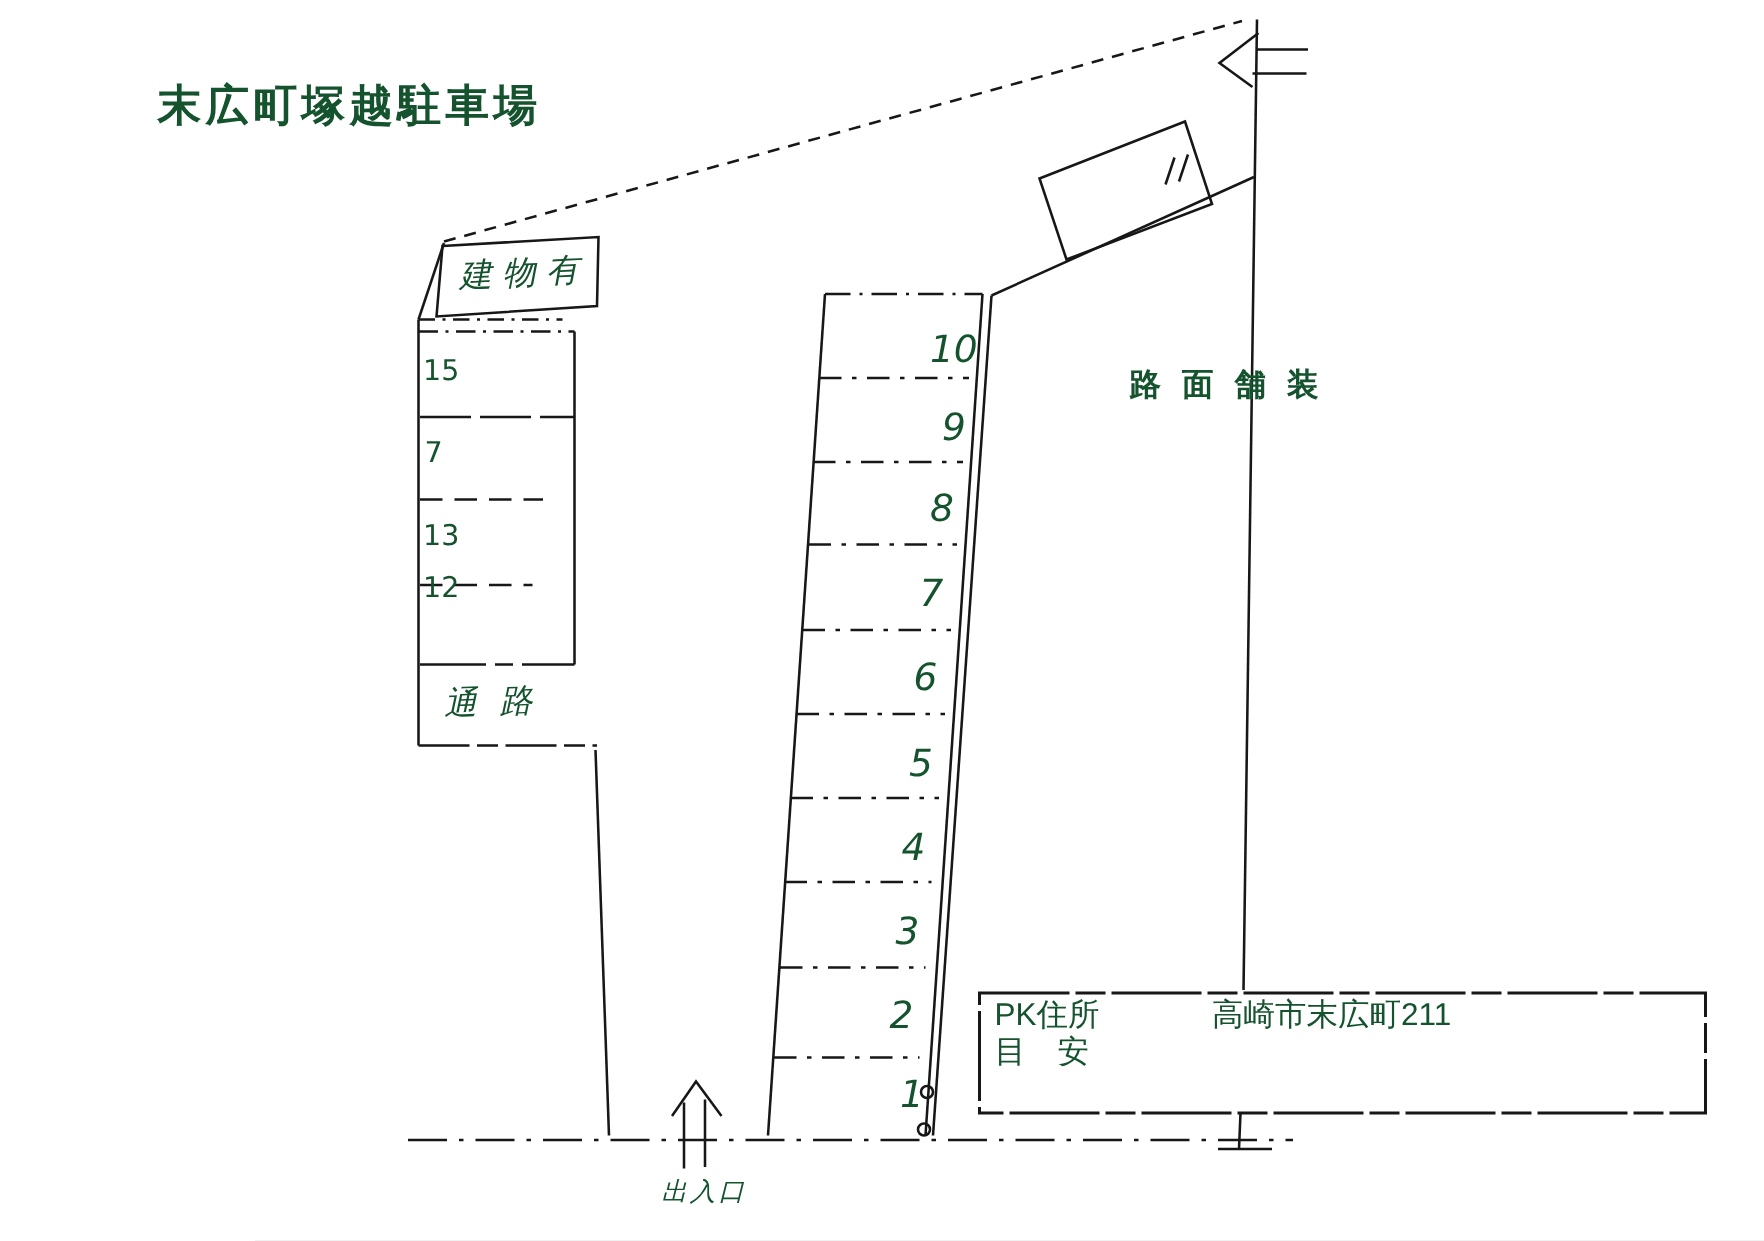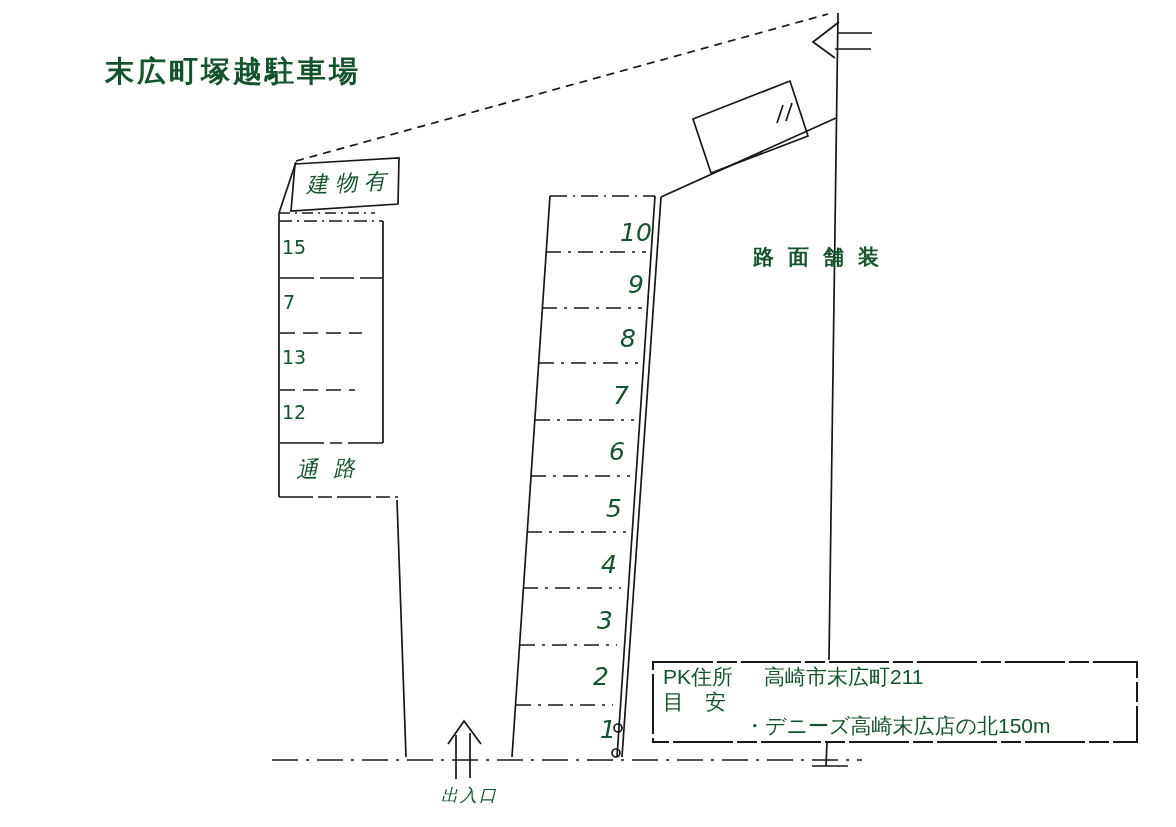--- a/index.html
+++ b/index.html
@@ -79,37 +79,36 @@
     <rect x="653" y="662" width="484" height="80" stroke-width="2" stroke-dasharray="60 4 20 4" fill="#ffffff"></rect>
   </svg>
 
   <div class="txt title" style="left:105px;top:56px;">末広町塚越駐車場</div>
 
   <div class="txt hand bld" style="left:306px;top:171px;">建物有</div>
 
   <div class="txt lnum" style="left:282px;top:237px;">15</div>
   <div class="txt lnum" style="left:283px;top:292px;">7</div>
   <div class="txt lnum" style="left:282px;top:347px;">13</div>
-  <div class="txt lnum" style="left:282px;top:402px;">12</div>
+  <div class="txt lnum" style="left:282px;top:382px;">12</div>
 
   <div class="txt hand aisle" style="left:296px;top:457px;">通路</div>
 
   <div class="txt mnum" style="left:620px;top:219px;">10</div>
   <div class="txt mnum" style="left:628px;top:271px;">9</div>
   <div class="txt mnum" style="left:620px;top:325px;">8</div>
   <div class="txt mnum" style="left:613px;top:382px;">7</div>
   <div class="txt mnum" style="left:609px;top:438px;">6</div>
   <div class="txt mnum" style="left:606px;top:495px;">5</div>
   <div class="txt mnum" style="left:601px;top:551px;">4</div>
   <div class="txt mnum" style="left:597px;top:607px;">3</div>
   <div class="txt mnum" style="left:593px;top:663px;">2</div>
   <div class="txt mnum" style="left:600px;top:716px;">1</div>
 
   <div class="txt pave" style="left:753px;top:227px;margin-top:18px;">路面舗装</div>
 
   <div class="txt ibox-txt" style="left:663px;top:665px;">PK住所</div>
-  <div class="txt ibox-txt" style="left:764px;top:665px;">高崎市末広町211</div>
+  <div class="txt ibox-txt" style="left:808px;top:665px;">高崎市末広町211</div>
   <div class="txt ibox-txt" style="left:663px;top:690px;">目　安</div>
-  <div class="txt ibox-txt" style="left:744px;top:714px;">・デニーズ高崎末広店の北150m</div>
 
   <div class="txt hand entr" style="left:441px;top:786px;">出入口</div>
 
 </div>
 
 </body></html>

